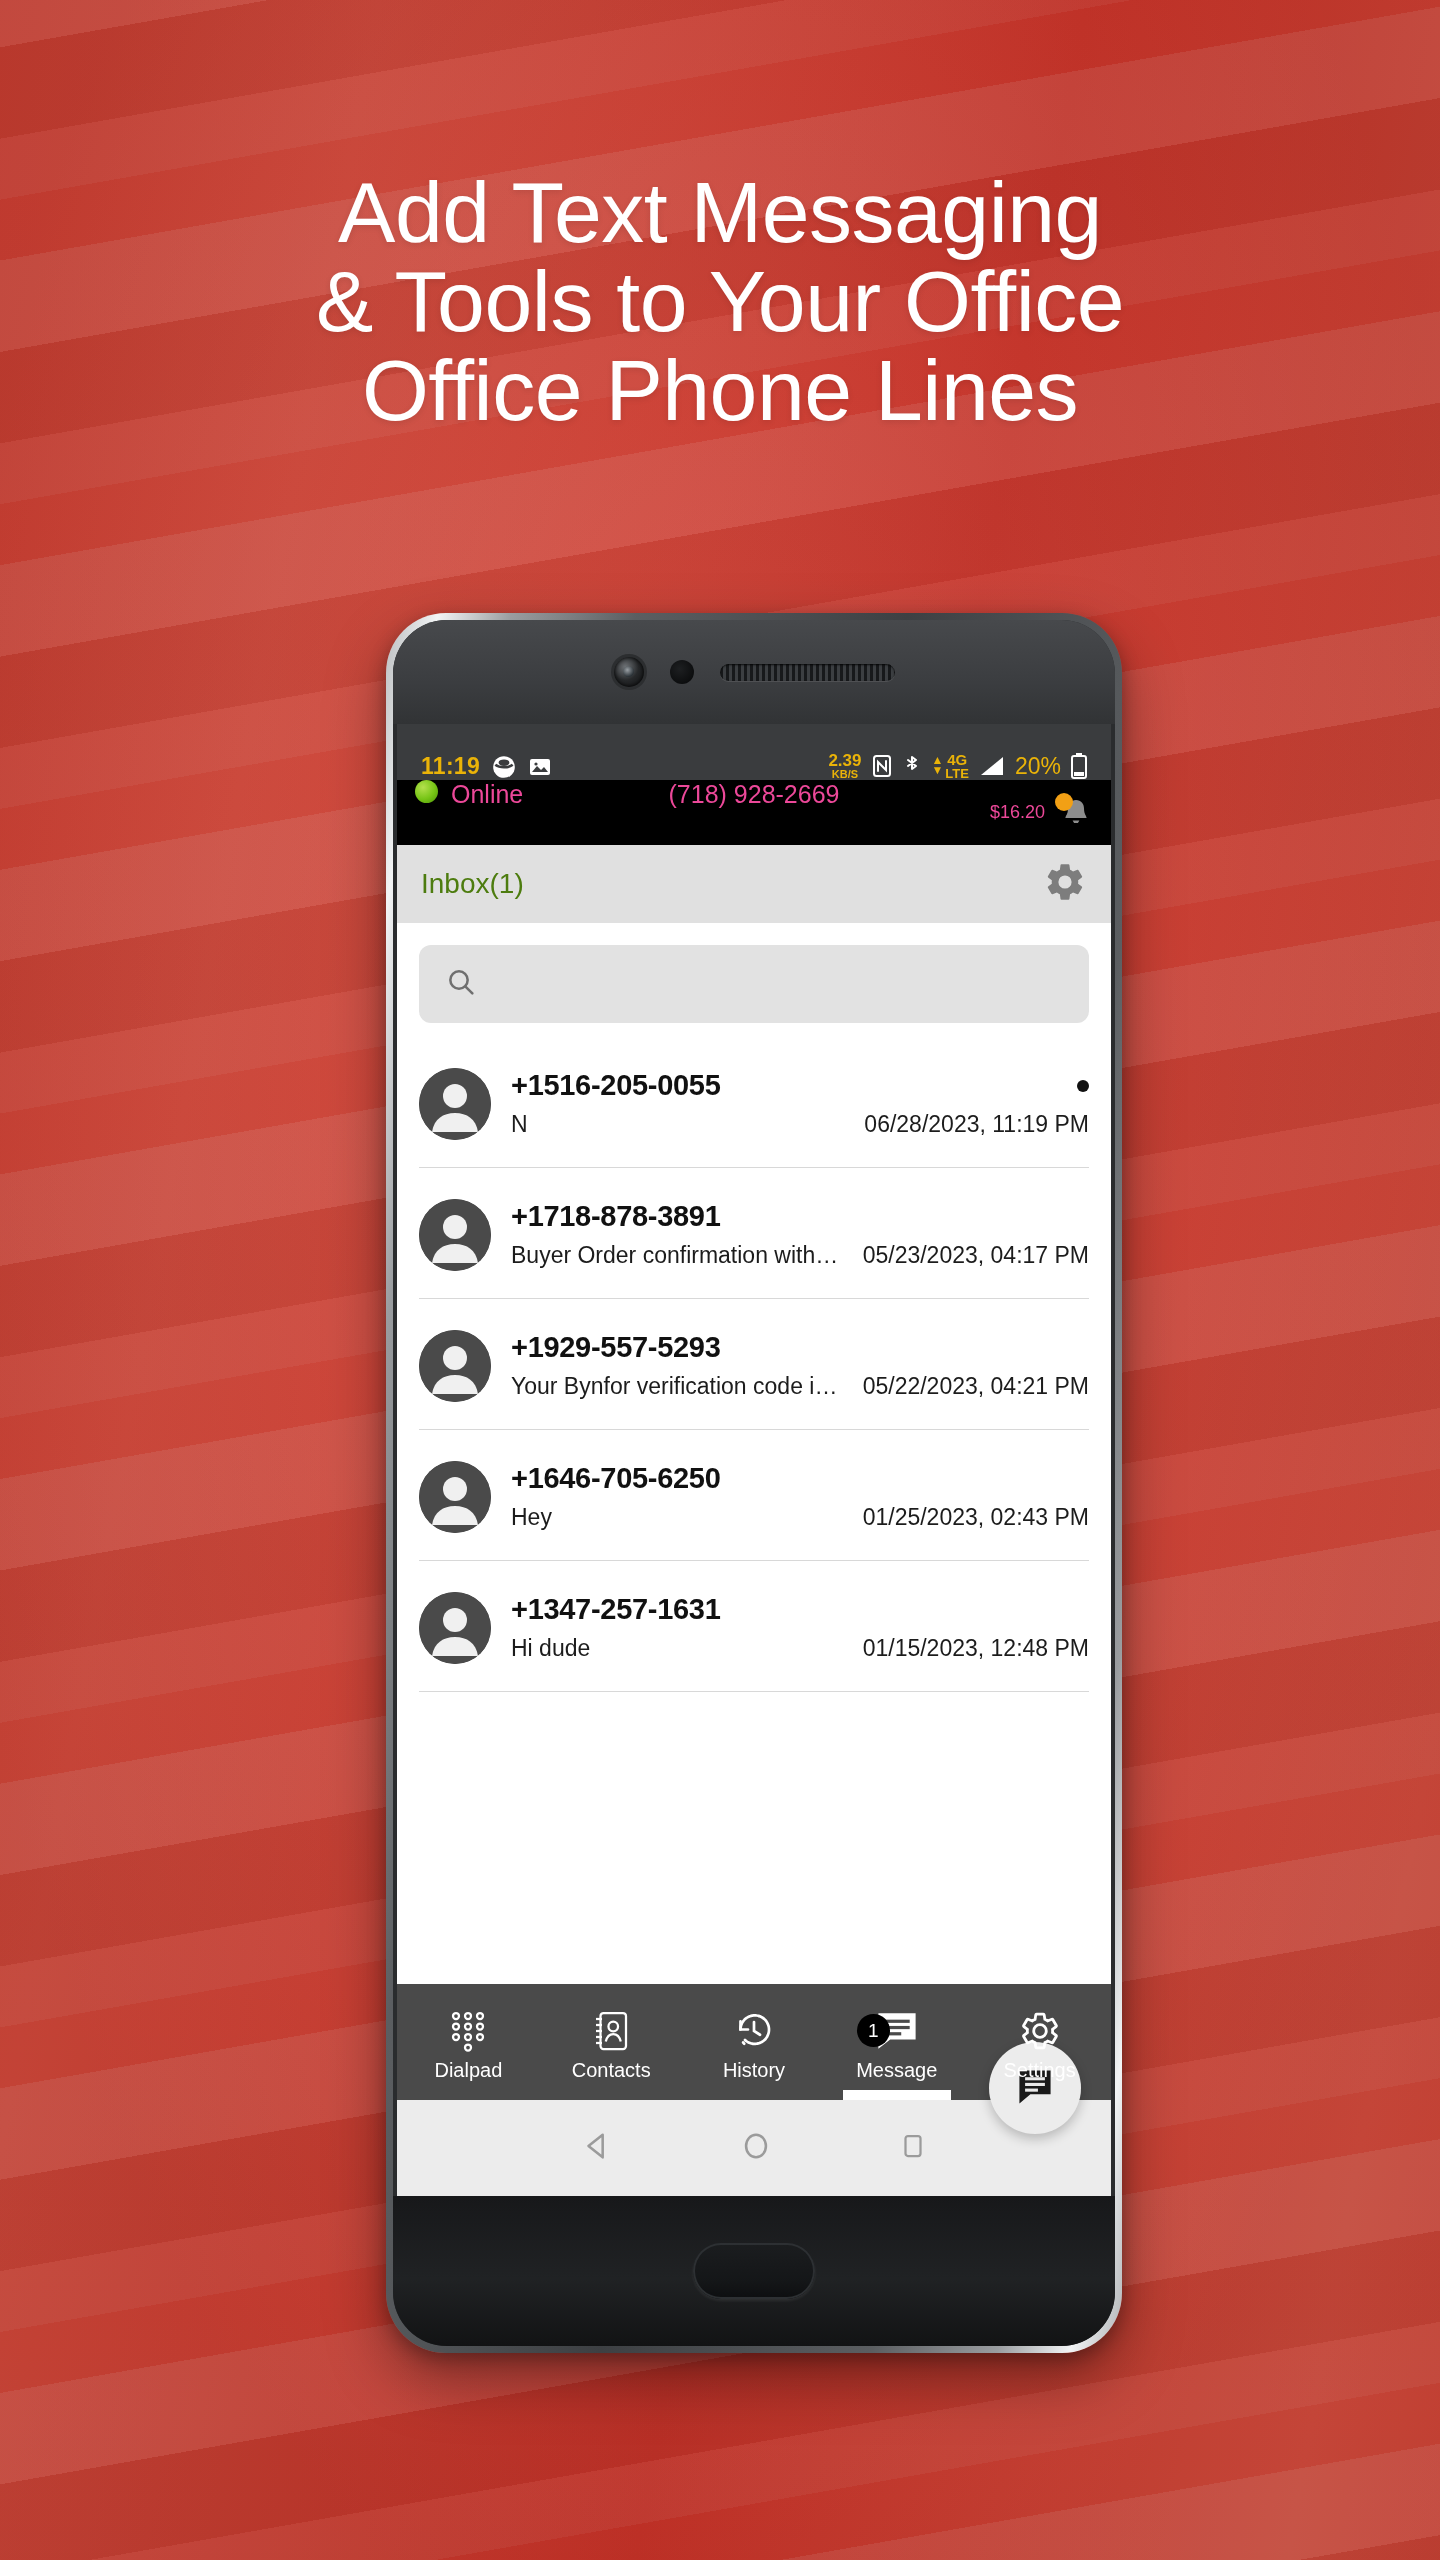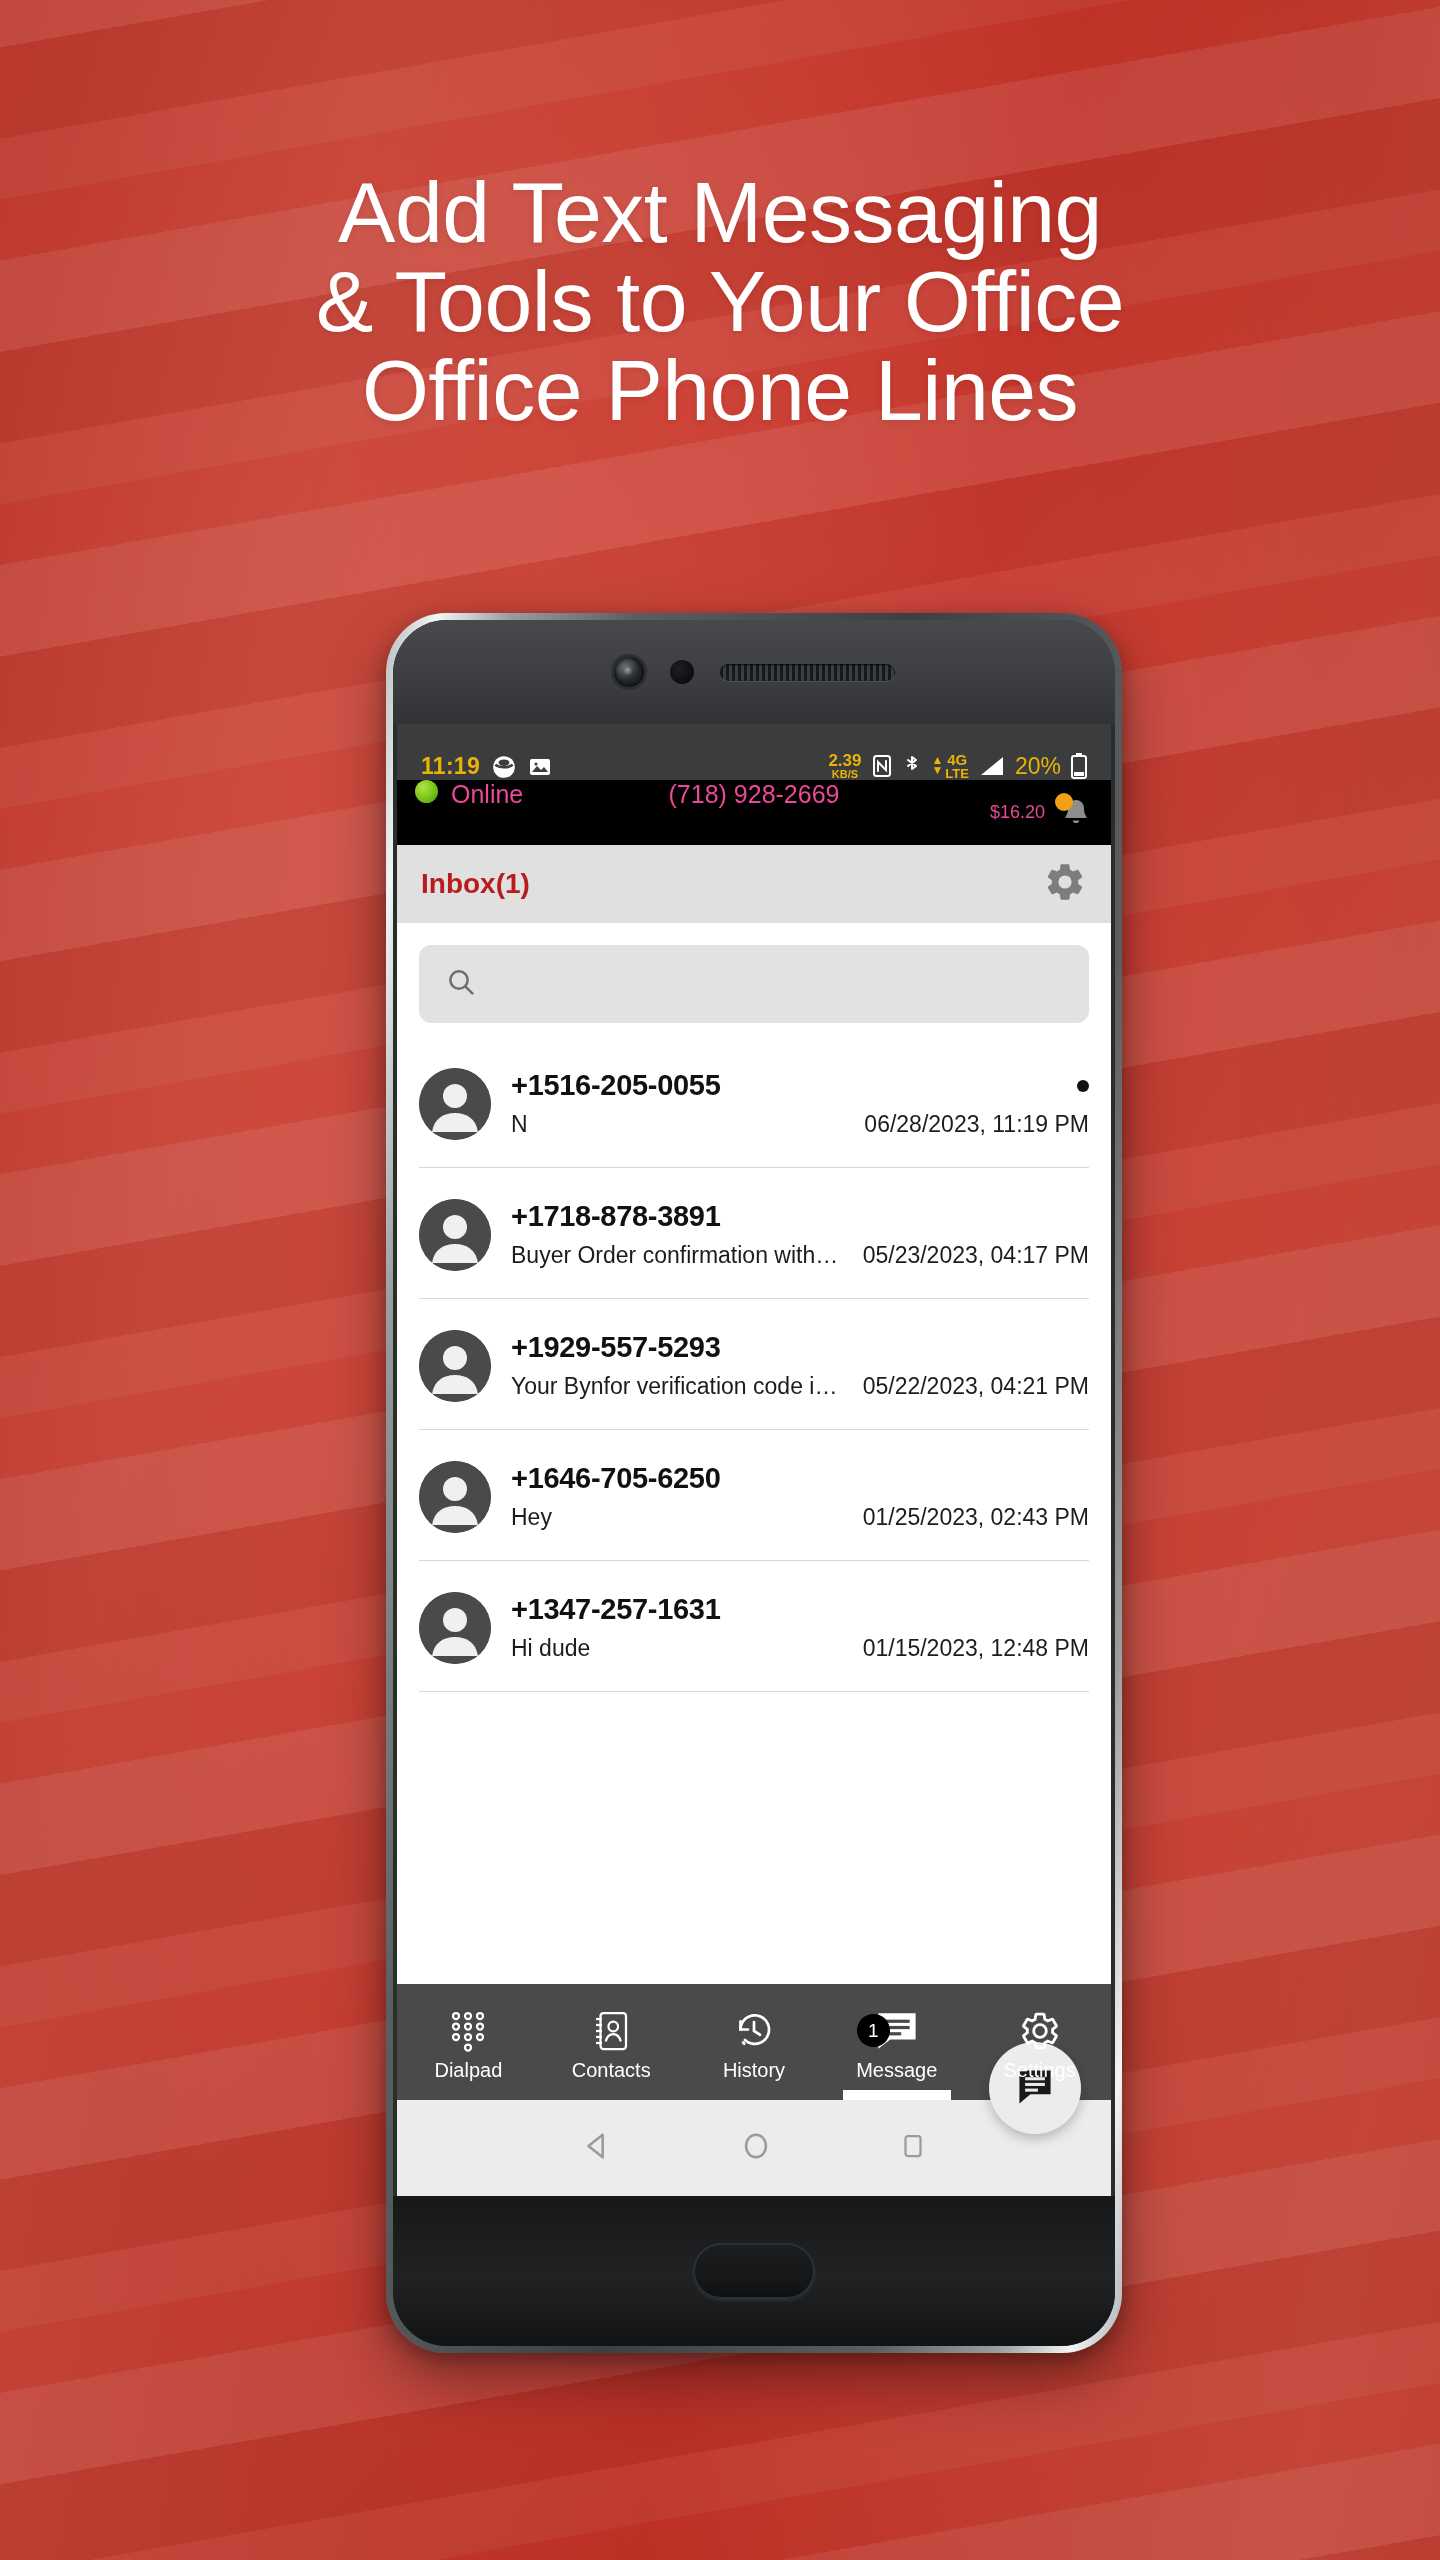--- a/index.html
+++ b/index.html
@@ -140,21 +140,21 @@
   #bell-badge{
     position:absolute; top:-2px; left:-4px; width:18px;height:18px;border-radius:50%;
     background:#f2a015; border:0;
   }
 
   
   #inbox-header{
     height:78px; flex:none; background:#e0e0e0;
     display:flex; align-items:center; padding:0 24px;
   }
-  #inbox-title{ font-size:28px; font-weight:700; color:#b91c1c; }
+  #inbox-title{ font-size:28px; font-weight:400; color:#4d7c0f; }
   #settings-gear{ margin-left:auto; }
 
   
   #search-wrap{ flex:none; background:#fff; padding:22px 22px 14px 22px; }
   #search-field{
     height:78px; background:#e2e2e2; border-radius:12px;
     display:flex; align-items:center; padding:0 26px; gap:14px;
   }
   #search-input-text{ color:#8c8c8c; font-size:25px; }
 

